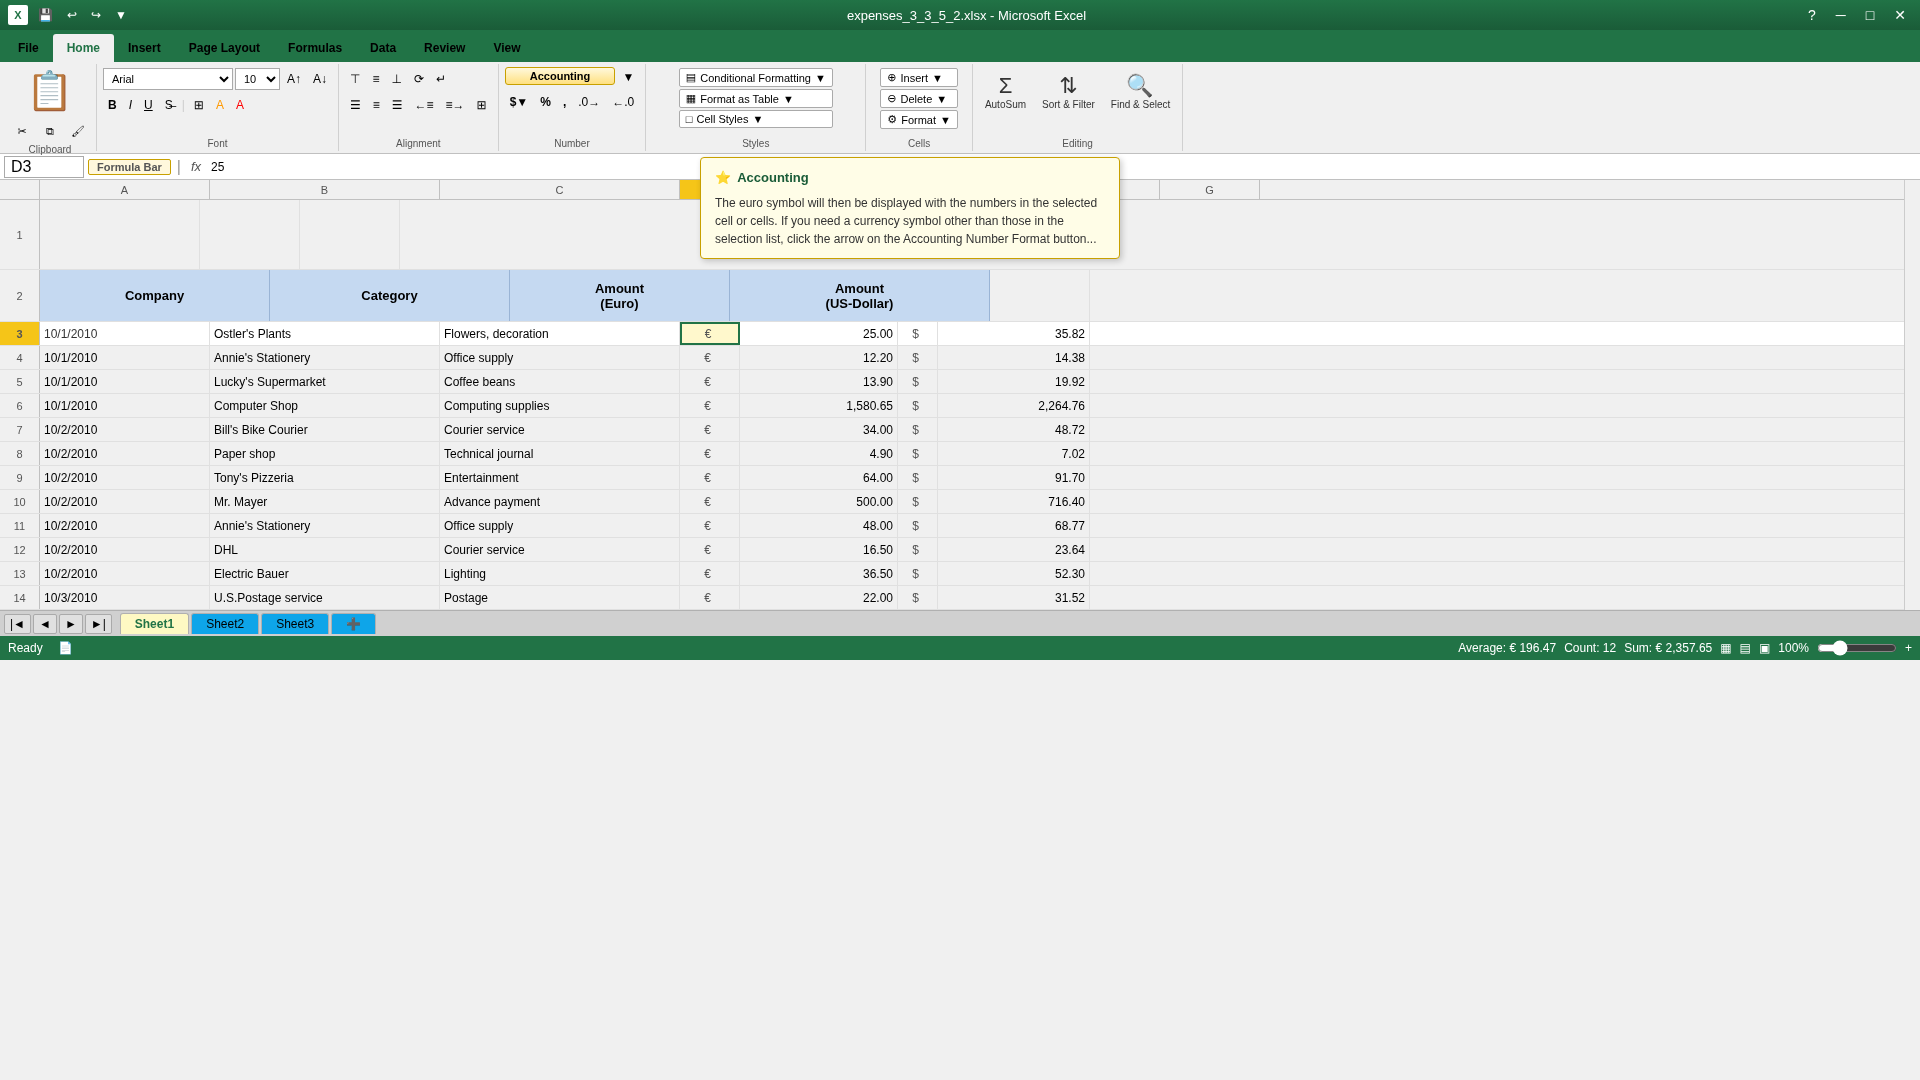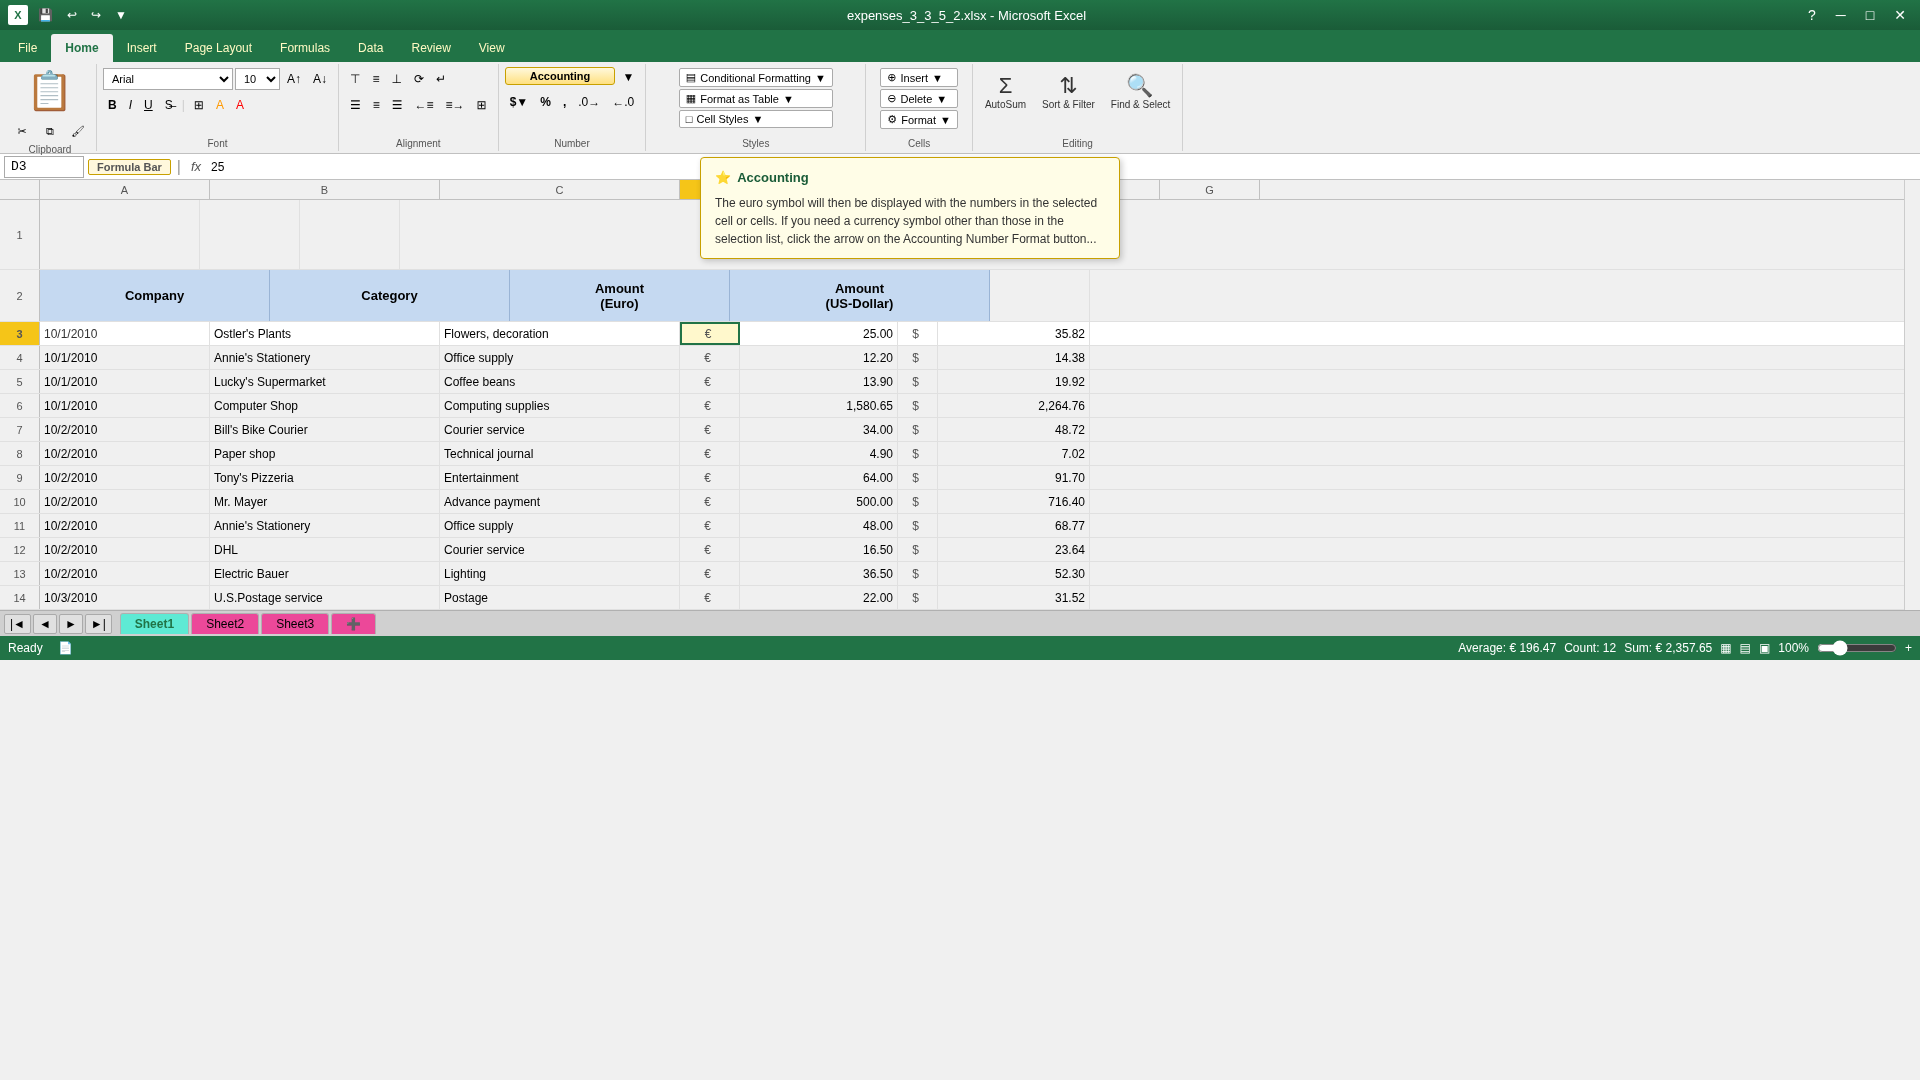--- a/index.html
+++ b/index.html
@@ -25,27 +25,28 @@
     
     .ribbon-tabs {
       background: #217346;
       display: flex;
       align-items: flex-end;
       padding: 0 4px;
       height: 32px;
     }
     .ribbon-tab {
       padding: 6px 14px;
-      color: #fef9c3;
+      color: #000000;
       font-size: 12px;
       cursor: pointer;
       border-radius: 3px 3px 0 0;
       height: 28px;
       display: flex;
       align-items: center;
+      font-weight: bold;
     }
     .ribbon-tab.active {
       background: #f0f0f0;
       color: #217346;
       font-weight: bold;
     }
 
     
     .ribbon {
       background: #f0f0f0;
@@ -181,24 +182,23 @@
       align-items: center;
       background: white;
       border-bottom: 1px solid #c0c0c0;
       height: 26px;
       padding: 0 4px;
       gap: 4px;
     }
     .cell-ref {
       border: 1px solid #aaa;
       padding: 2px 6px;
-      font-size: 13px;
+      font-size: 16px;
       width: 80px;
       height: 22px;
-      font-family: Liberation Mono, monospace;
     }
     .formula-bar-sep { color: #999; font-size: 16px; margin: 0 2px; }
     .formula-bar-label {
       background: #fff8dc;
       border: 1px solid #c8a000;
       padding: 1px 8px;
       font-size: 11px;
       font-weight: bold;
       border-radius: 2px;
       color: #555;
@@ -300,29 +300,29 @@
       background: #d0d0d0;
       display: flex;
       align-items: center;
       height: 26px;
       padding: 0 4px;
       gap: 2px;
       border-top: 1px solid #b0b0b0;
     }
     .sheet-tab {
       padding: 3px 14px;
-      background: #ec4899;
+      background: #0ea5e9;
       border: 1px solid #b0b0b0;
       border-bottom: none;
       font-size: 12px;
       cursor: pointer;
       border-radius: 3px 3px 0 0;
     }
     .sheet-tab.active {
-      background: #5eead4;
+      background: #fef9c3;
       font-weight: bold;
       color: #217346;
     }
     .sheet-nav { display: flex; gap: 2px; margin-right: 6px; }
     .sheet-nav-btn { font-size: 12px; cursor: pointer; padding: 2px 5px; border: 1px solid #aaa; background: #e0e0e0; border-radius: 2px; }
 
     
     .scroll-area { display: flex; }
     .main-content { flex: 1; display: flex; flex-direction: column; }
     .right-scrollbar { width: 16px; background: #f0f0f0; border-left: 1px solid #ccc; }

